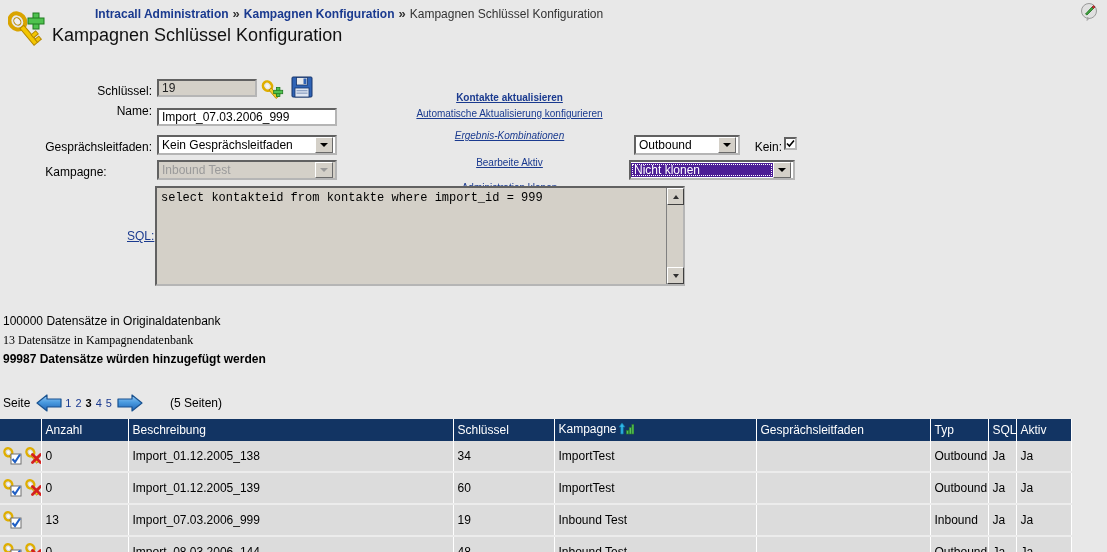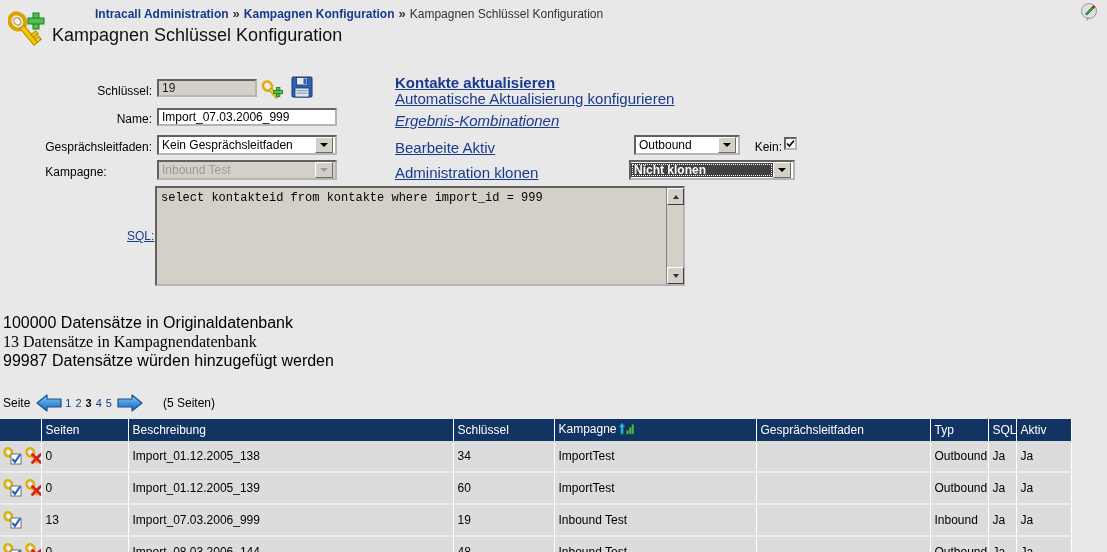--- a/index.html
+++ b/index.html
@@ -37,42 +37,42 @@
     border-top:1px solid #fff;border-left:1px solid #fff;border-right:1px solid #6a6a6a;border-bottom:1px solid #6a6a6a;
     display:flex;align-items:center;justify-content:center;
   }
   .sel .arrowbox i{
     display:block;width:0;height:0;border-left:4px solid transparent;border-right:4px solid transparent;
     border-top:4px solid #000;
   }
   .sel.dis{background:#d4d0c8;}
   .sel.dis .txt{color:#9a9a9a;}
   .sel.dis .arrowbox i{border-top-color:#9a9a9a;}
-  .sel.focus .txt{background:#404040;color:#fff;outline:1px dotted #fff;outline-offset:-2px;font-weight:bold;}
-  
-  .rlink{position:absolute;text-align:left;color:#1a3a8f;text-decoration:underline;white-space:nowrap;font-size:15px;cursor:pointer;}
+  .sel.focus .txt{background:#4c1d95;color:#fff;outline:1px dotted #fff;outline-offset:-2px;}
+  
+  .rlink{position:absolute;text-align:center;color:#1a3a8f;text-decoration:underline;white-space:nowrap;font-size:10px;cursor:pointer;margin-top:18px;}
   .rlink.bold{font-weight:bold;}
   
   #sql-label{position:absolute;left:127px;top:229px;color:#1a3a8f;text-decoration:underline;font-size:12px;}
   #sql-wrap{position:absolute;left:155px;top:186px;width:530px;height:100px;border:2px inset #b5b5b5;background:#d4d0c8;box-sizing:border-box;}
   #sql-text{position:absolute;left:4px;top:3px;width:604px;font-family:"Liberation Mono","DejaVu Sans Mono",monospace;font-size:12px;color:#000;white-space:pre;}
   .sbar{position:absolute;right:0;top:0;width:16px;height:100%;background:#d4d0c8;border-left:1px solid #808080;}
   .sbtn{position:absolute;left:0;width:15px;height:15px;background:#d4d0c8;border-top:1px solid #fff;border-left:1px solid #fff;border-right:1px solid #404040;border-bottom:1px solid #404040;display:flex;align-items:center;justify-content:center;}
   .sbtn.up{top:0;} .sbtn.dn{bottom:0;}
   .sbtn i{width:0;height:0;border-left:3px solid transparent;border-right:3px solid transparent;}
   .sbtn.up i{border-bottom:4px solid #303030;}
   .sbtn.dn i{border-top:4px solid #303030;}
   
-  .cnt{position:absolute;left:3px;font-size:16px;color:#000;white-space:nowrap;}
+  .cnt{position:absolute;left:3px;font-size:12px;color:#000;white-space:nowrap;}
   
   #pager{position:absolute;left:3px;top:393px;display:flex;align-items:center;font-size:12px;}
   #pager .word{margin-right:5px;}
   #pager .pg{margin:0 2px;color:#1a3a8f;font-size:11px;cursor:pointer;}
   #pager .pg.cur{color:#000;font-weight:bold;}
-  #pager .tot{margin-left:19px;color:#000;}
+  #pager .tot{margin-left:26px;color:#000;}
   
   #grid{position:absolute;left:0;top:419px;width:1071px;border-collapse:collapse;table-layout:fixed;}
   #grid th{
     background:#123463;color:#fff;font-weight:normal;font-size:12px;text-align:left;
     padding:3px 4px;border-right:1px solid #fff;height:16px;vertical-align:middle;
   }
   #grid td{
     background:#dcdcdc;font-size:12px;padding:4px 4px;border-right:1px solid #fff;border-bottom:2px solid #ececec;
     height:22px;vertical-align:middle;white-space:nowrap;overflow:hidden;
   }
@@ -136,21 +136,21 @@
   <svg width="22" height="22" viewBox="0 0 22 22">
     <rect x="1" y="1" width="20" height="20" rx="1" fill="#2f63b5" stroke="#16356b" stroke-width="1"></rect>
     <rect x="5.5" y="1.5" width="11" height="7.5" fill="#e8e8e8" stroke="#16356b" stroke-width="0.8"></rect>
     <rect x="12.5" y="2.5" width="3" height="5.5" fill="#2f63b5"></rect>
     <rect x="4" y="12" width="14" height="9" fill="#dfe6f2" stroke="#16356b" stroke-width="0.8"></rect>
     <rect x="5.5" y="14" width="11" height="1.3" fill="#8fa3c4"></rect>
     <rect x="5.5" y="16.5" width="11" height="1.3" fill="#8fa3c4"></rect>
   </svg>
 </div>
 
-<div class="lbl" style="left:0;top:112px;width:152px;">Name:</div>
+<div class="lbl" style="left:0;top:104px;width:152px;">Name:</div>
 <input class="fld txt" id="f-name" style="left: 157px; top: 108px; width: 180px;" value="Import_07.03.2006_999">
 
 <div class="lbl" style="left:0;top:140px;width:152px;text-align:right;">Gesprächsleitfaden:</div>
 <div class="sel" style="left:157px;top:135px;width:180px;">
   <span class="txt">Kein Gesprächsleitfaden</span>
   <span class="arrowbox">
       <i></i>
     </span>
 </div>
 
@@ -197,21 +197,21 @@
         <i></i>
       </div>
     <div class="sbtn dn">
         <i></i>
       </div>
   </div>
 </div>
 
 <div class="cnt" style="top:314px;">100000 Datensätze in Originaldatenbank</div>
 <div class="cnt" style="top:333px;font-family:Liberation Serif, serif;">13 Datensätze in Kampagnendatenbank</div>
-<div class="cnt" style="top:352px;">99987 Datensätze würden hinzugefügt werden</div>
+<div class="cnt" style="top:352px;font-weight:bold;">99987 Datensätze würden hinzugefügt werden</div>
 
 <div id="pager">
   <span class="word">Seite</span>
   <span style="display:inline-block;width:28px;height:20px;">
     <svg width="28" height="20" viewBox="0 0 28 20">
       <defs>
           <linearGradient id="gl" x1="0" y1="0" x2="0" y2="1">
         <stop offset="0" stop-color="#9ecdf5"></stop>
             <stop offset="0.45" stop-color="#4a9be0"></stop>
             <stop offset="1" stop-color="#1f63b5"></stop>
@@ -248,21 +248,21 @@
       <col style="width:101px">
     <col style="width:202px">
       <col style="width:174px">
       <col style="width:58px">
       <col style="width:28px">
       <col style="width:55px">
   </colgroup>
   <thead>
     <tr>
       <th></th>
-      <th>Seiten</th>
+      <th>Anzahl</th>
       <th>Beschreibung</th>
       <th>Schlüssel</th>
       <th><span>Kampagne</span><span class="sorticon"><svg width="16" height="13" viewBox="0 0 16 13">
               <path d="M4 1 L7 5 L5.2 5 L5.2 12 L2.8 12 L2.8 5 L1 5 Z" fill="#2fb8e8" stroke="#1176a0" stroke-width="0.7"></path>
               <rect x="8.5" y="8.5" width="2.2" height="3.5" fill="#55c455" stroke="#2a7a2a" stroke-width="0.6"></rect>
               <rect x="11.2" y="5.5" width="2.2" height="6.5" fill="#55c455" stroke="#2a7a2a" stroke-width="0.6"></rect>
               <rect x="13.9" y="2.5" width="2.0" height="9.5" fill="#55c455" stroke="#2a7a2a" stroke-width="0.6"></rect>
             </svg></span></th>
       <th>Gesprächsleitfaden</th>
       <th>Typ</th>

